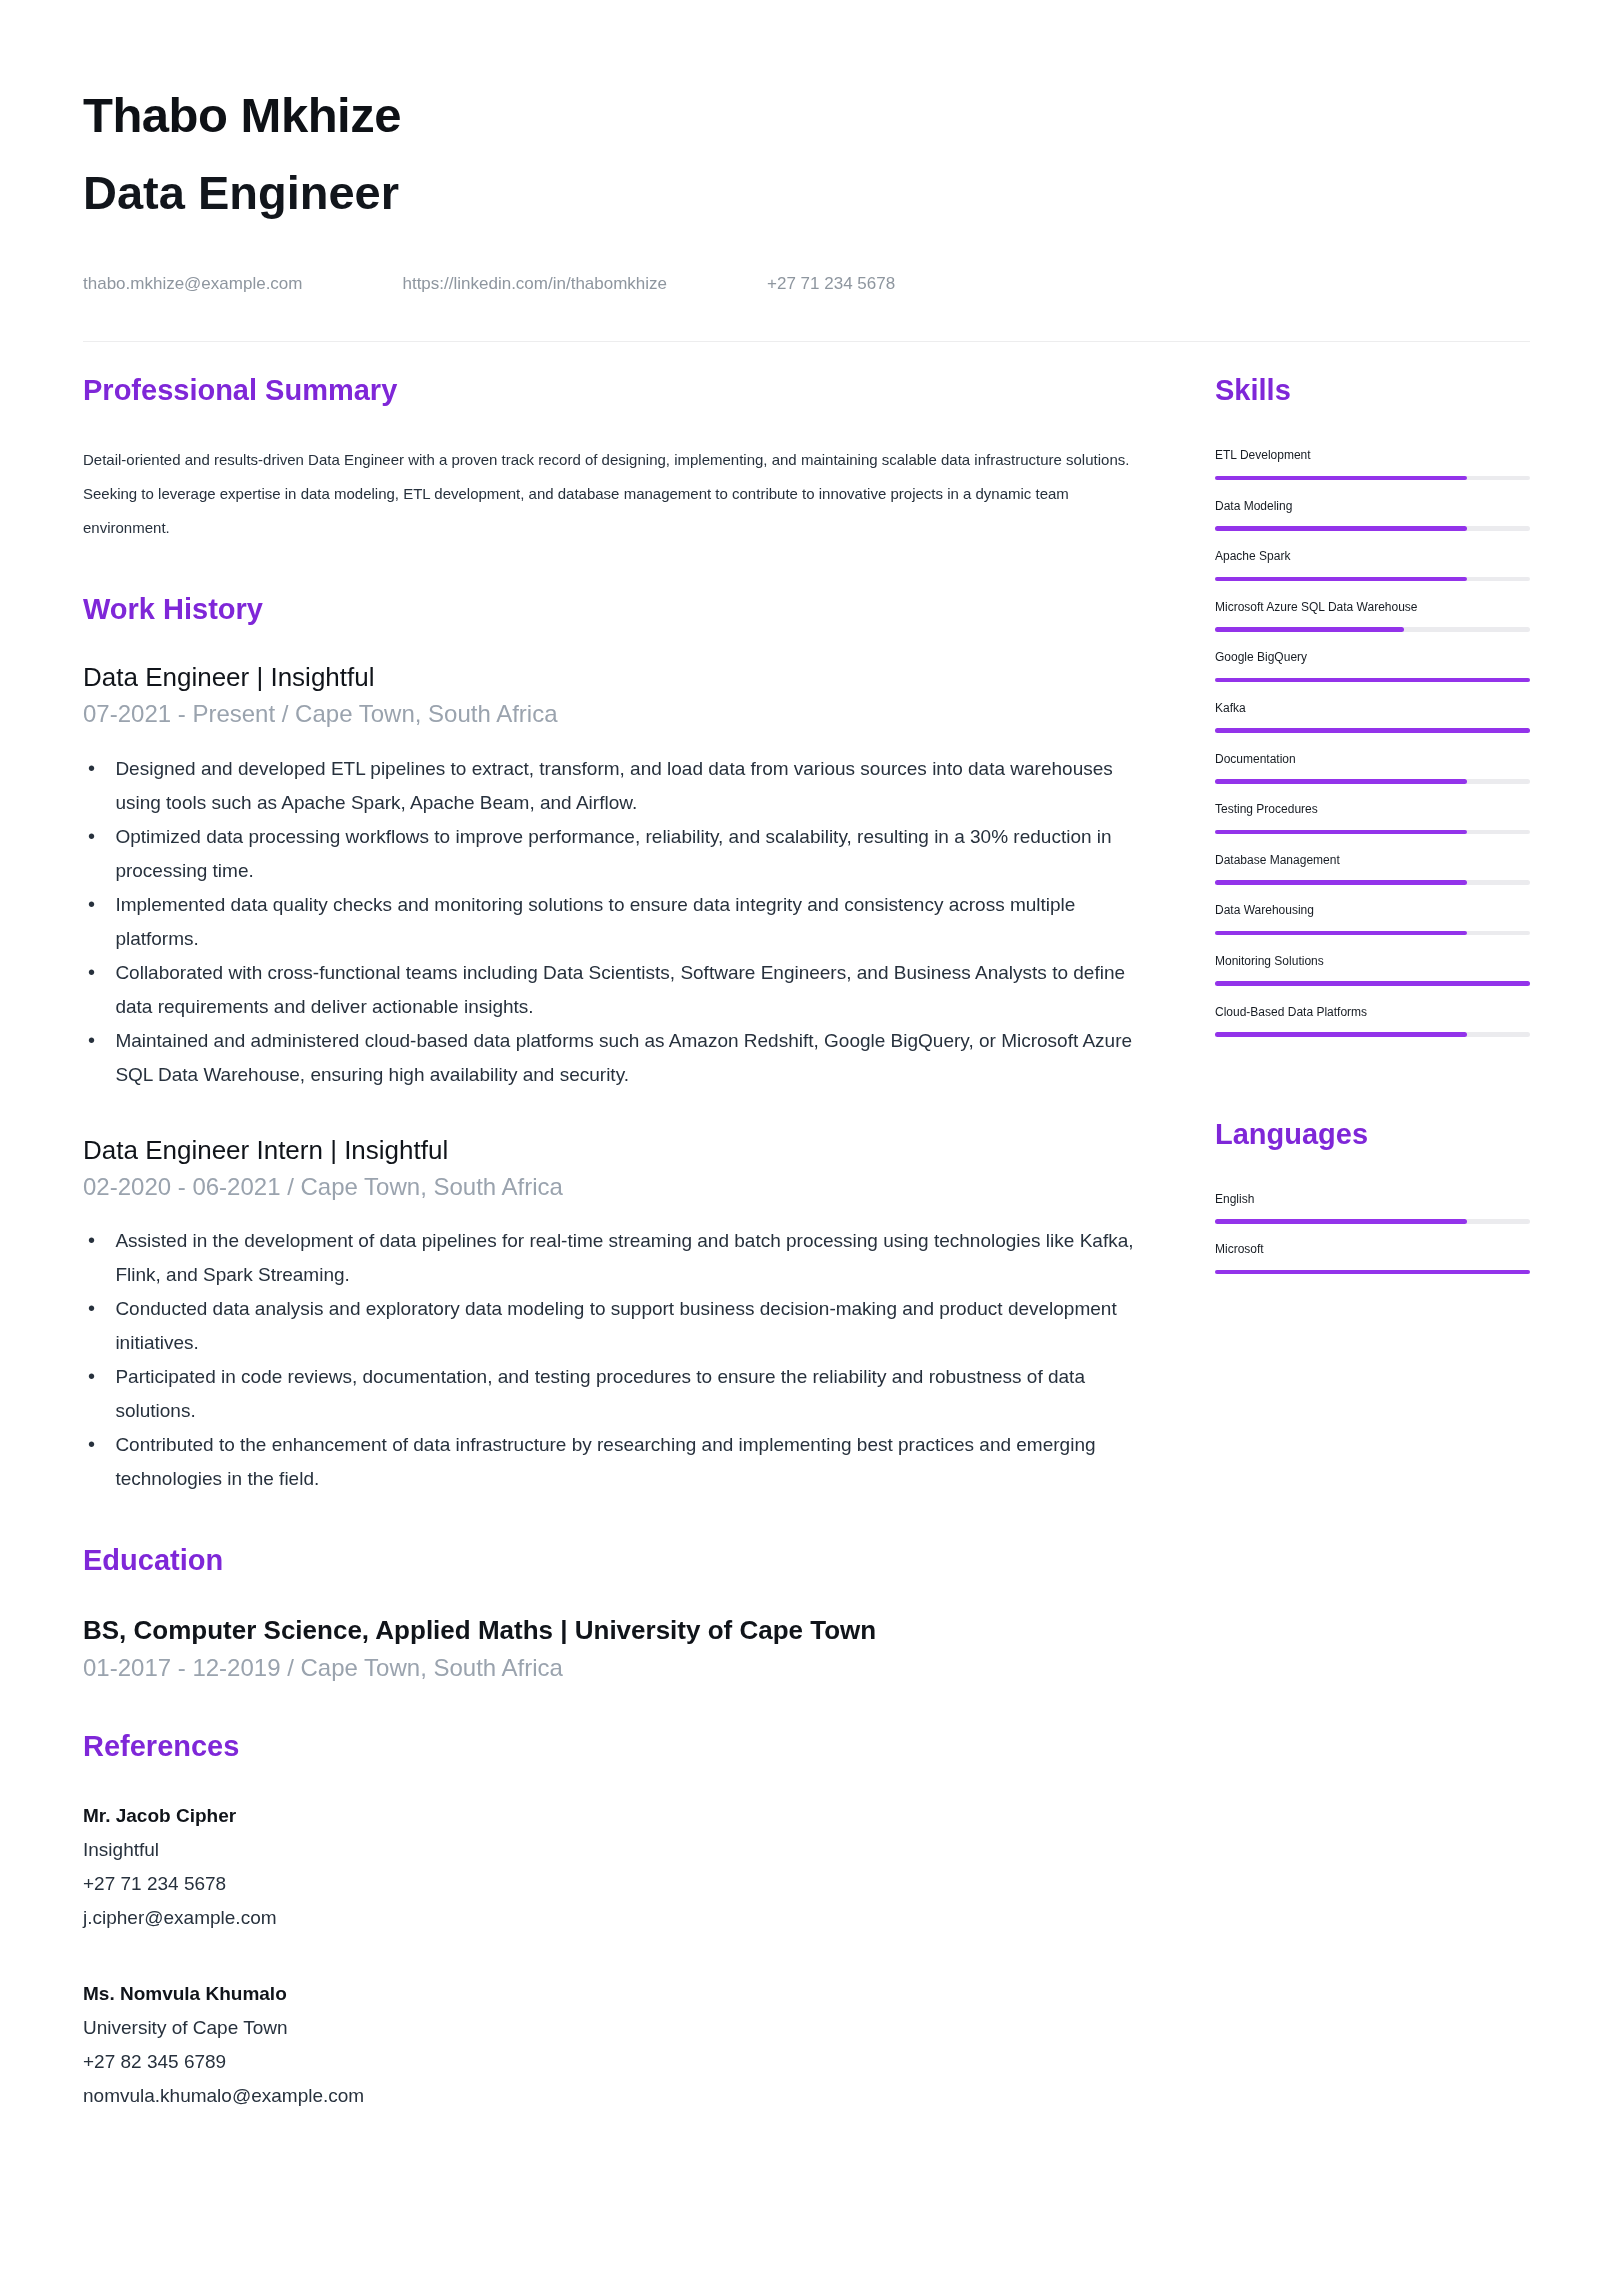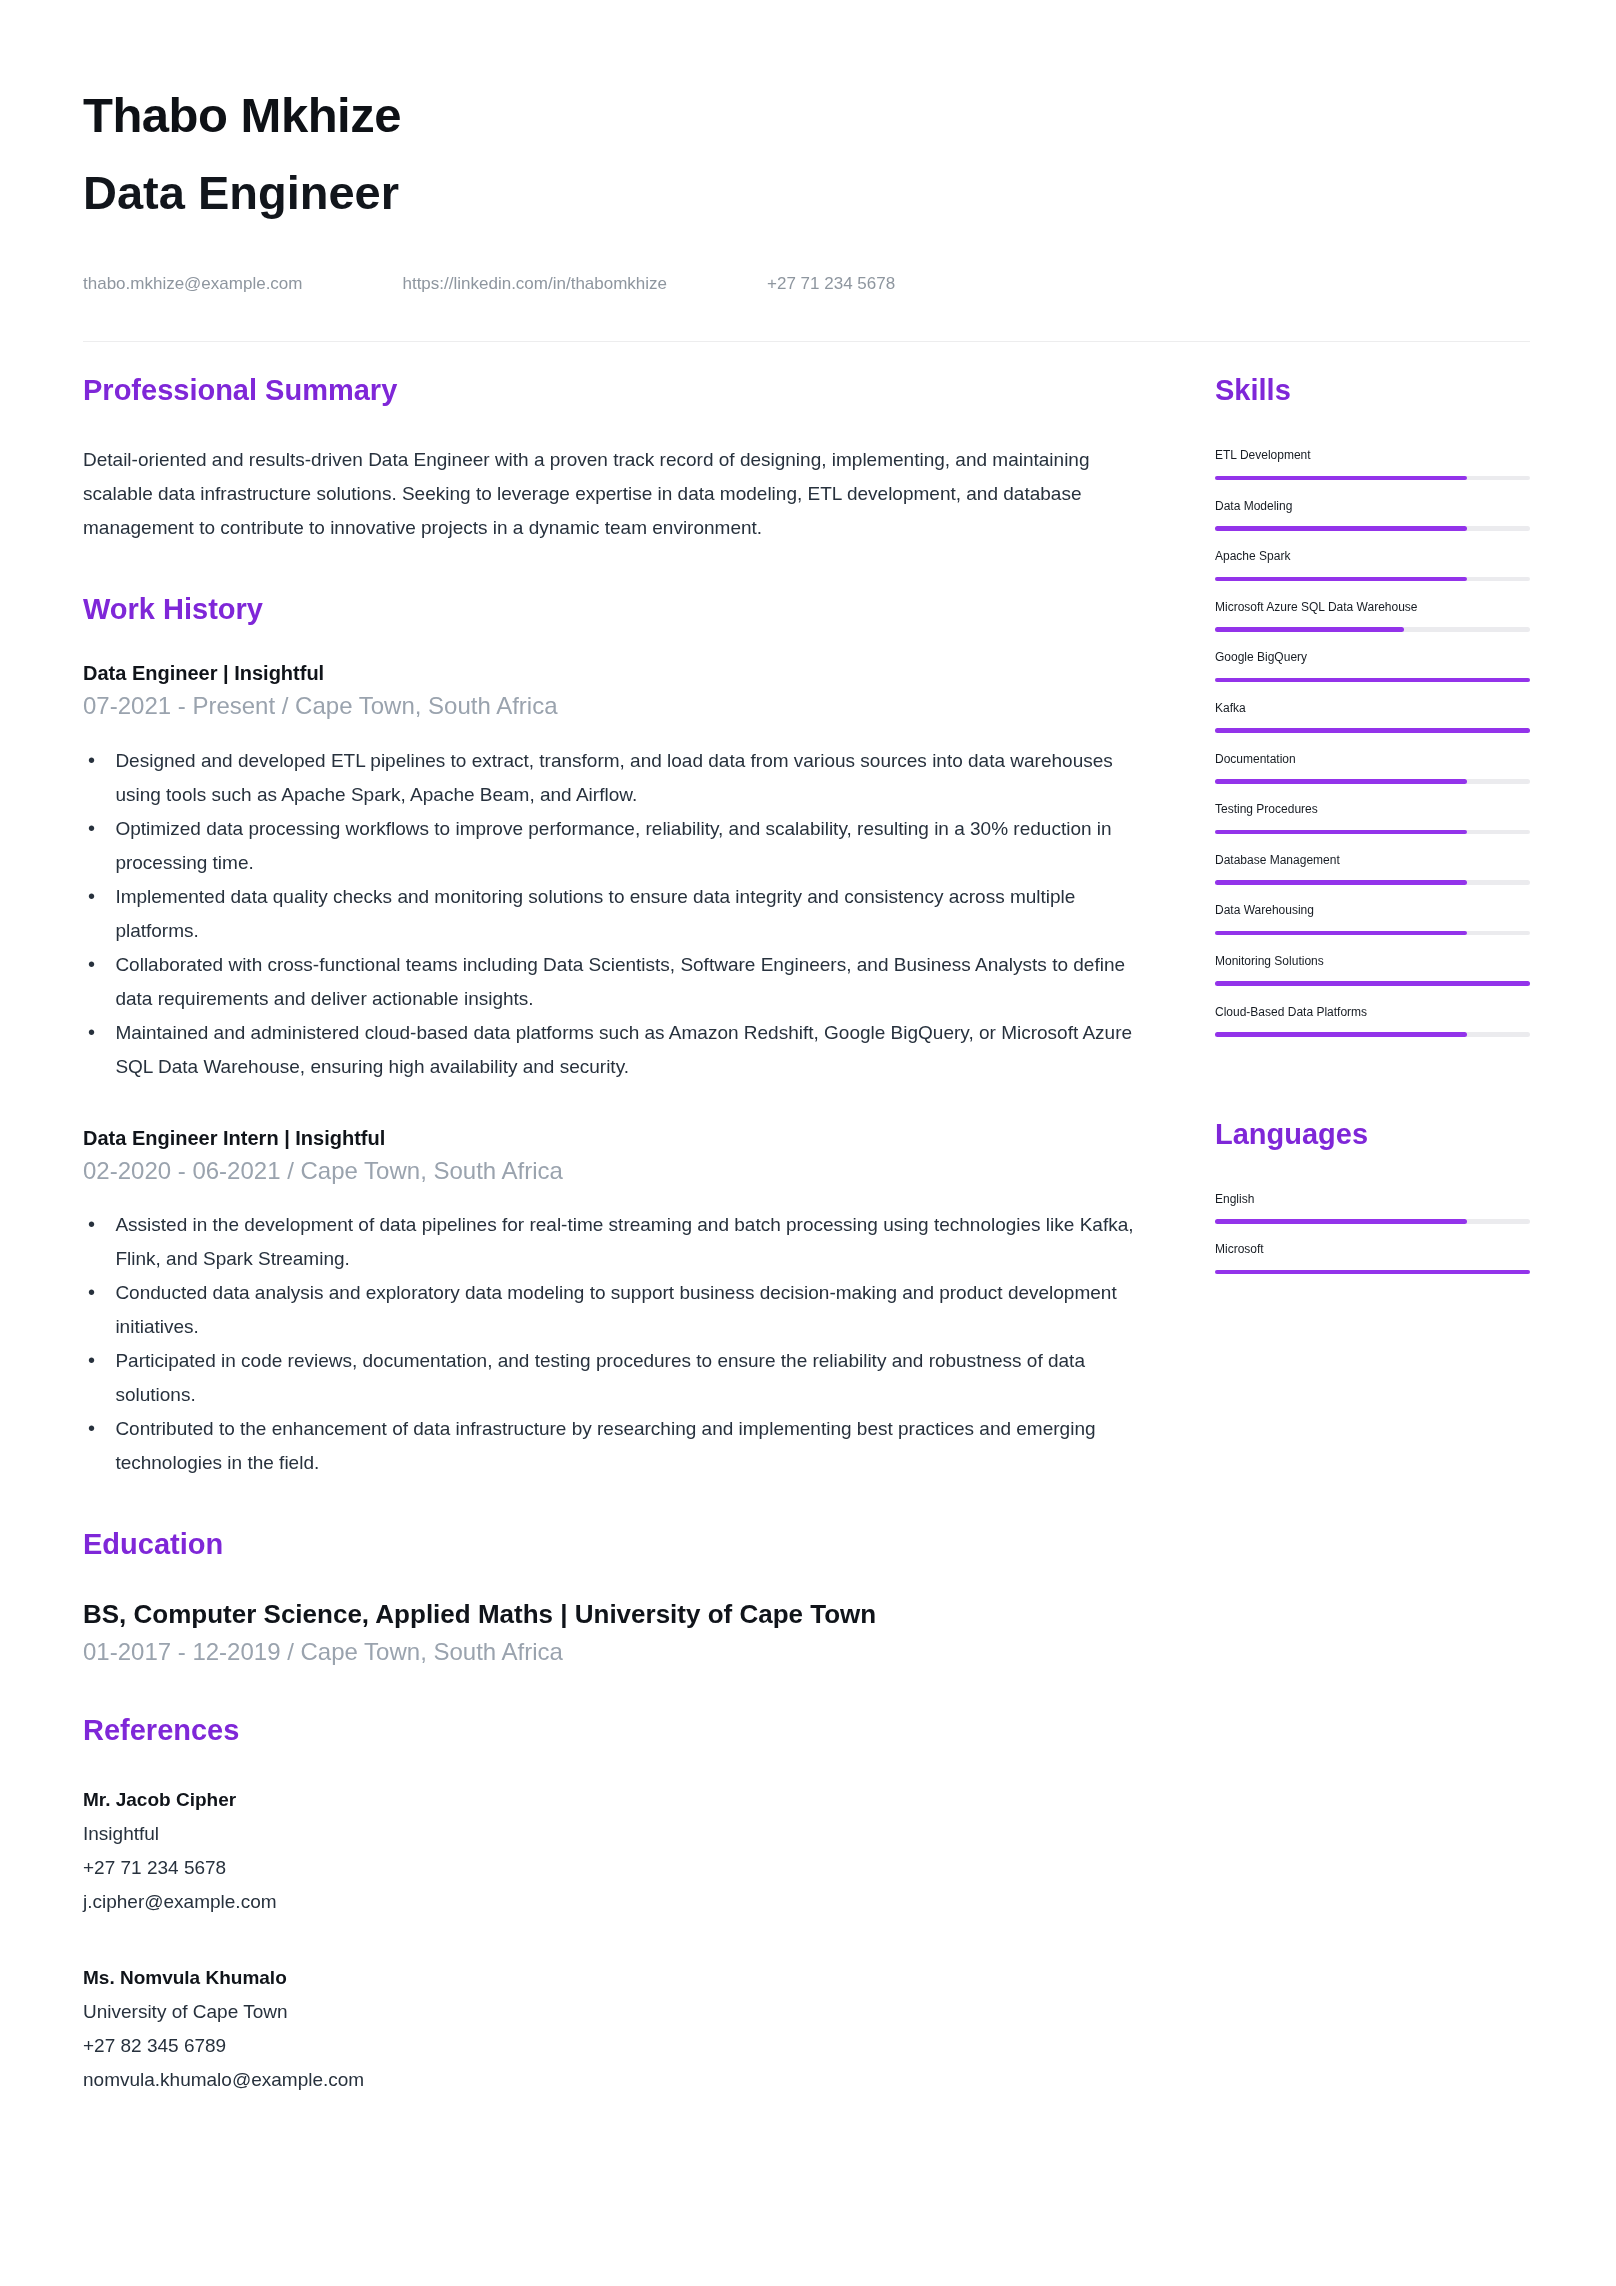--- a/index.html
+++ b/index.html
@@ -24,25 +24,25 @@
   .divider{margin:47px 0 0;border:none;border-top:1.8px solid var(--divider);}
 
   
   .cols{display:grid;grid-template-columns:1fr 315px;column-gap:56px;margin-top:31px;}
 
   .section-heading{font-size:29px;line-height:34px;font-weight:700;color:var(--accent-heading);margin:0;}
   .section{margin-top:47px;}
   .section.first{margin-top:0;}
 
   
-  .summary-text{margin:36px 0 0;font-size:19px;line-height:34px;max-width:1095px;}
+  .summary-text{margin:36px 0 0;font-size:15px;line-height:34px;max-width:1095px;}
 
   
   .job{margin-top:36px;}
-  .job-heading{font-size:20px;font-weight:700;color:var(--ink);margin:0;}
+  .job-heading{font-size:26px;font-weight:400;color:var(--ink);margin:0;}
   .meta{margin-top:7.2px;font-size:24px;color:var(--muted);}
   .bullets{margin:23.5px 0 0;padding:0 0 0 27px;list-style:none;max-width:1076px;}
   .bullets li{position:relative;font-size:19px;line-height:34px;padding-left:5.4px;}
   .bullets li::before{content:"\2022";position:absolute;left:-22px;top:-0.9px;font-size:20px;color:var(--body);}
 
   
   .degree{font-size:26px;font-weight:700;color:var(--ink);margin:38px 0 0;}
 
   
   .ref{margin-top:36px;font-size:19px;line-height:34px;}

